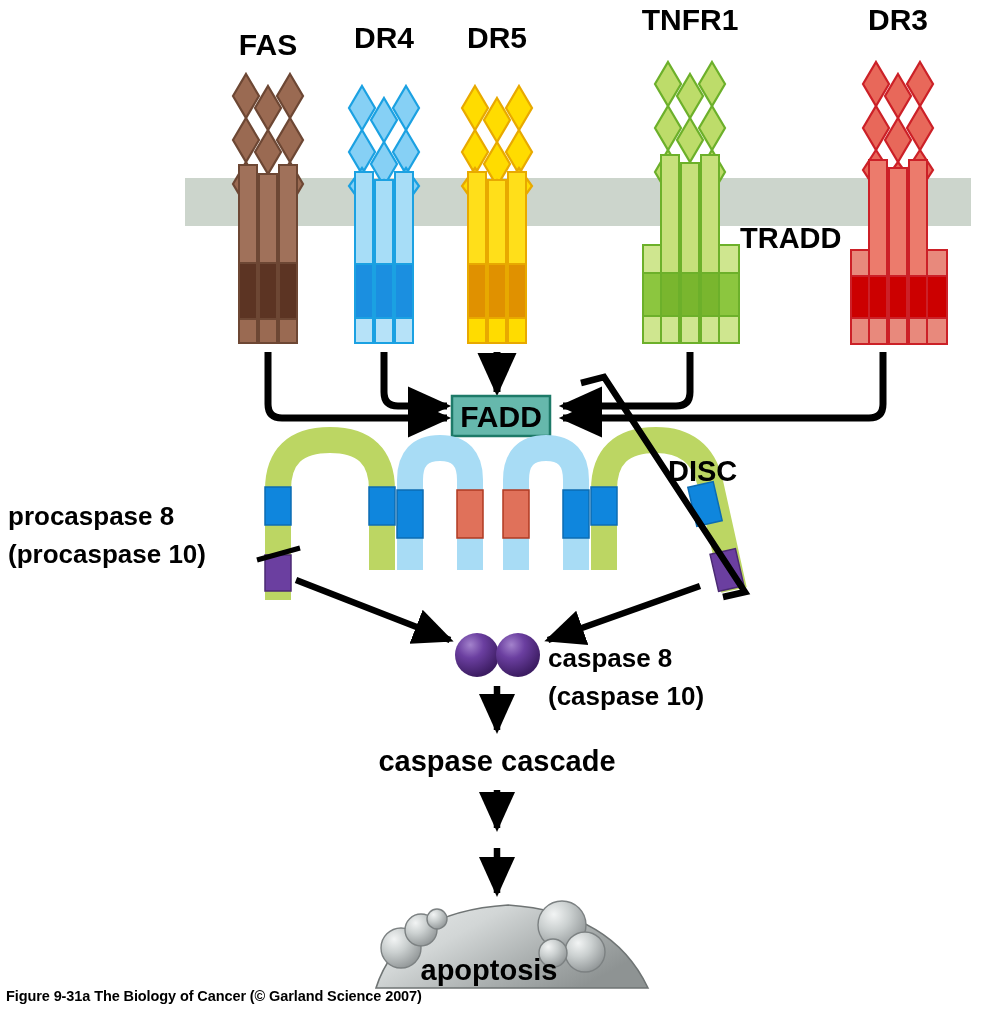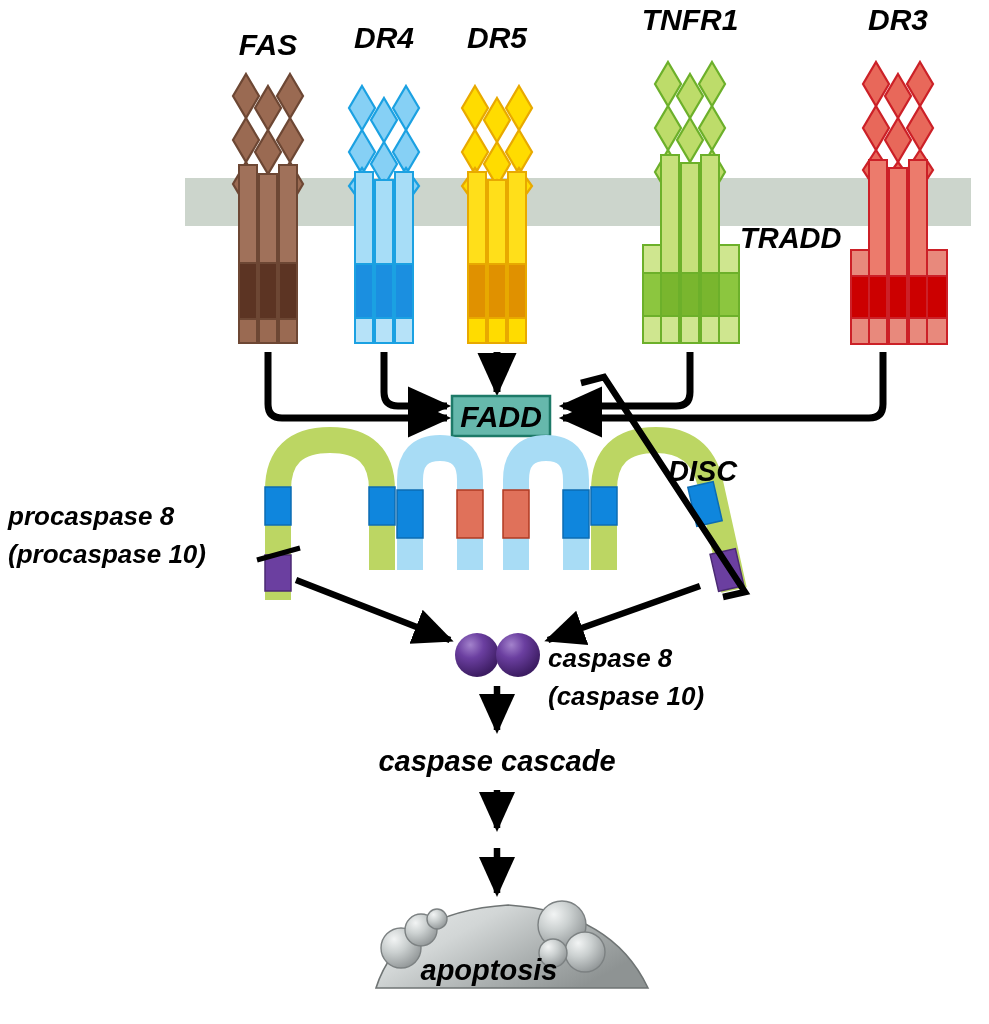--- a/index.html
+++ b/index.html
@@ -1,21 +1,21 @@
 <!DOCTYPE html>
 <html><head>
 <meta charset="utf-8">
 <title>Death Receptor Signaling Diagram</title>
 <style>
   html,body{margin:0;padding:0;background:#ffffff;}
   body{
     width:989px;height:1024px;position:relative;overflow:hidden;
     font-family:"Liberation Sans", sans-serif;
   }
-  #figure-root{position:absolute;inset:0;font-style:italic;}
+  #figure-root{position:absolute;inset:0;}
   #diagram-svg{position:absolute;left:0;top:0;width:989px;height:1024px;display:block;}
   .caption{
     position:absolute;left:6px;top:988px;
     font-family:"Liberation Sans", sans-serif;
     font-size:14.5px;font-weight:bold;color:#000;letter-spacing:-0.1px;
     white-space:nowrap;
   }
   text{font-family:"Liberation Sans", sans-serif;}
   .rlabel{font-size:30px;font-weight:bold;fill:#000;text-anchor:middle;}
   .tradd-label{font-size:29px;font-weight:bold;fill:#000;text-anchor:start;}
@@ -298,13 +298,14 @@
       <circle cx="421" cy="930" r="16" fill="url(#blebGrad)" stroke="#7c8182" stroke-width="1.4"></circle>
       <circle cx="437" cy="919" r="10" fill="url(#blebGrad)" stroke="#7c8182" stroke-width="1.4"></circle>
       <circle cx="562" cy="925" r="24" fill="url(#blebGrad)" stroke="#7c8182" stroke-width="1.4"></circle>
       <circle cx="585" cy="952" r="20" fill="url(#blebGrad)" stroke="#7c8182" stroke-width="1.4"></circle>
       <circle cx="553" cy="953" r="14" fill="url(#blebGrad)" stroke="#7c8182" stroke-width="1.4"></circle>
       <text class="apop-label" x="489" y="980">apoptosis</text>
     </g>
 
   </svg>
 
+  <div class="caption">Figure 9-31a  The Biology of Cancer (© Garland Science 2007)</div>
 </div>
 
 </body></html>

